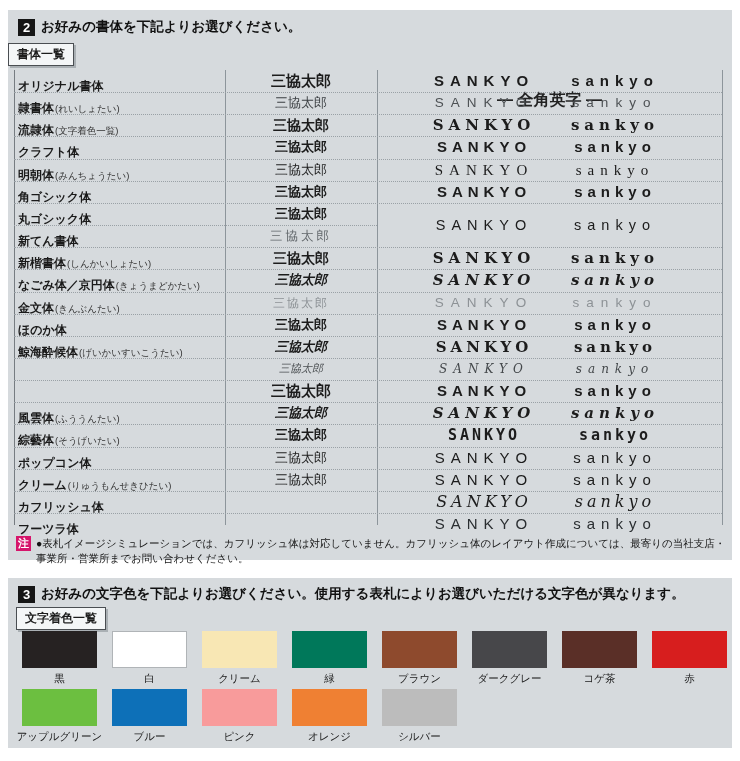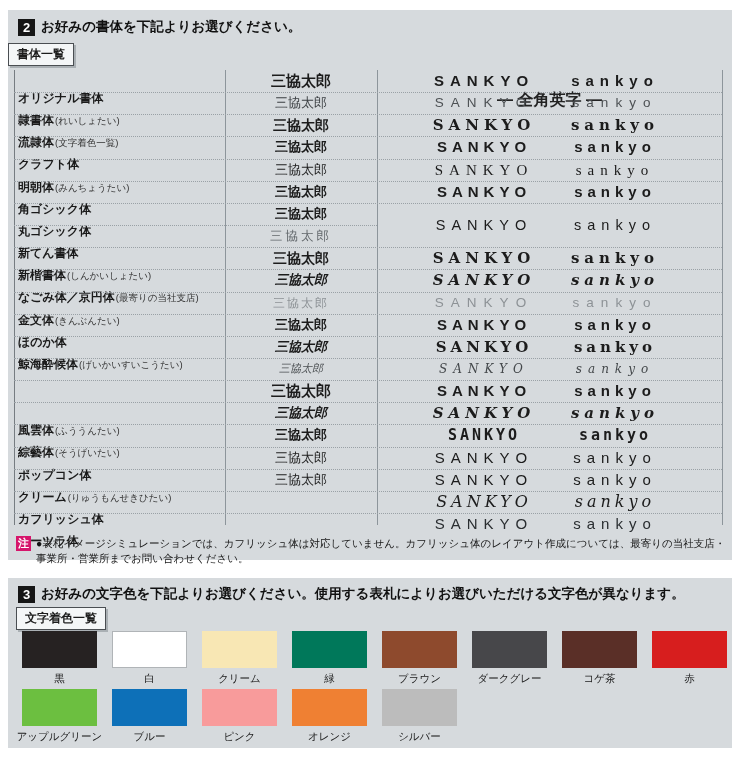--- a/index.html
+++ b/index.html
@@ -21,21 +21,21 @@
   .vline{position:absolute;top:0;width:1px;height:465px;background:#8d959b;}
   .vline.l{left:6px;background:#767c81;}
   .vline.m1{left:217px;}
   .vline.m2{left:369px;}
   .vline.r{left:714px;}
   .colheader{position:absolute;left:369px;top:30px;width:345px;text-align:center;
              font-size:16px;font-weight:bold;color:#222;}
   .frow{position:absolute;left:0;width:724px;height:22.15px;}
   .rowline{position:absolute;left:6px;width:708px;height:0;border-top:1px dotted #9aa1a6;}
   .rowline.part{width:363px;}
-  .fname{position:absolute;left:10px;top:16px;width:205px;height:22px;line-height:22px;white-space:nowrap;overflow:hidden;}
+  .fname{position:absolute;left:10px;top:4px;width:205px;height:22px;line-height:22px;white-space:nowrap;overflow:hidden;}
   .fname .nm{font-weight:bold;font-size:12px;color:#1a1a1a;}
   .fname .rd{font-size:9.5px;color:#333;margin-left:1px;}
   .fkanji{position:absolute;left:217px;top:0;width:152px;height:22px;line-height:22px;text-align:center;
           font-size:13px;font-family:"DejaVu Serif","Liberation Serif",serif;}
   .fen-upper{position:absolute;left:369px;top:0;width:214px;height:22px;line-height:22px;text-align:center;
              font-size:15px;letter-spacing:5px;white-space:nowrap;}
   .fen-lower{position:absolute;left:520px;top:0;width:174px;height:22px;line-height:22px;text-align:center;
              font-size:15px;letter-spacing:5px;white-space:nowrap;}
   .span2{height:44.3px;line-height:44.3px;}
 
@@ -163,21 +163,21 @@
           </div>
           <div class="rowline" style="top: 177.2px;"></div>
           <div class="frow st-shinkai" style="top: 177.2px;">
             <div class="fname"><span class="nm">新楷書体</span><span class="rd">(しんかいしょたい)</span></div>
             <div class="fkanji">三協太郎</div>
             <div class="fen-upper">SANKYO</div>
             <div class="fen-lower">sankyo</div>
           </div>
           <div class="rowline" style="top: 199.35px;"></div>
           <div class="frow st-nagomi" style="top: 199.35px;">
-            <div class="fname"><span class="nm">なごみ体／京円体</span><span class="rd">(最寄りの当社支店)</span></div>
+            <div class="fname"><span class="nm">なごみ体／京円体</span><span class="rd">(きょうまどかたい)</span></div>
             <div class="fkanji">三協太郎</div>
             <div class="fen-upper">SANKYO</div>
             <div class="fen-lower">sankyo</div>
           </div>
           <div class="rowline" style="top: 221.5px;"></div>
           <div class="frow st-kinbun" style="top: 221.5px;">
             <div class="fname"><span class="nm">金文体</span><span class="rd">(きんぶんたい)</span></div>
             <div class="fkanji">三協太郎</div>
             <div class="fen-upper">SANKYO</div>
             <div class="fen-lower">sankyo</div>

